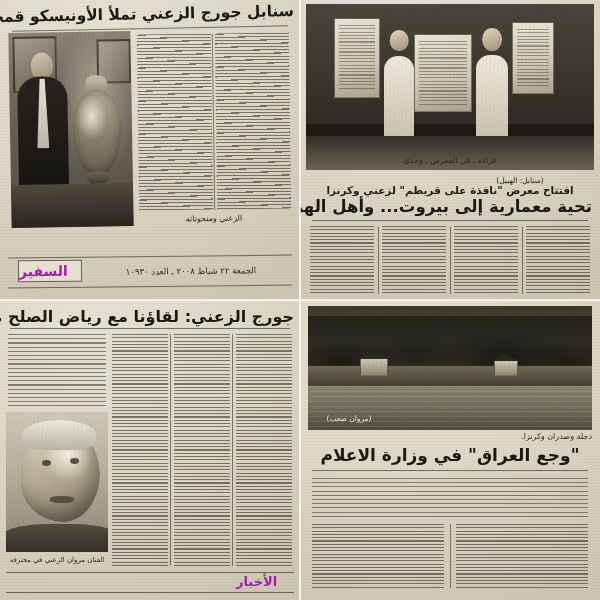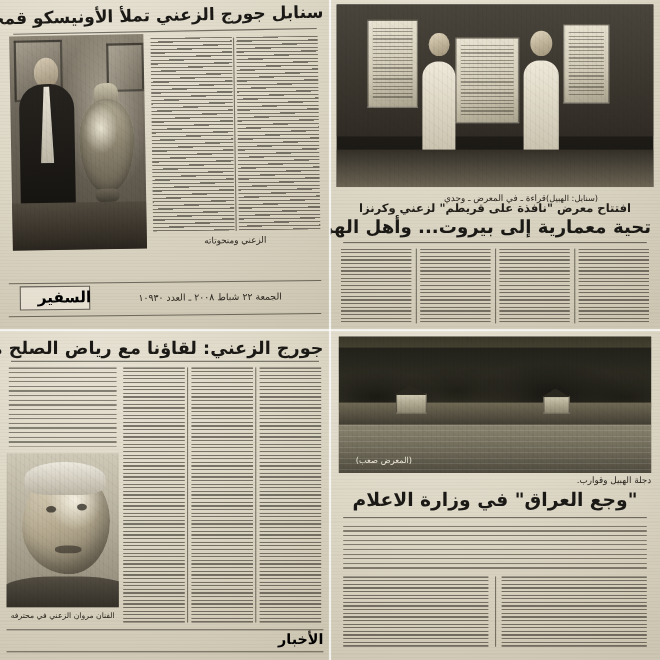--- a/index.html
+++ b/index.html
@@ -113,22 +113,22 @@
     box-sizing: border-box;
     direction: rtl;
     text-align: center;
     color: #2a261f;
     line-height: 1.25;
   }
   .masthead {
     position: absolute;
     box-sizing: border-box;
     direction: rtl;
-    text-align: right;
-    color: #000000;
+    text-align: left;
+    color: #a21caf;
     font-weight: bold;
   }
   .dateline {
     position: absolute;
     box-sizing: border-box;
     direction: rtl;
     text-align: center;
     color: #2a261f;
   }
 
@@ -374,21 +374,21 @@
         <div class="b"></div>
       </div>
       <div class="tr-person" style="left:170px; top:24px; width:32px; height:112px;">
         <div class="h"></div>
         <div class="b"></div>
       </div>
       <div class="tr-floor" style="left:0; top:132px; width:288px; height:34px;"></div>
       <div class="grain"></div>
     </div>
 
-    <div class="caption" style="left:6px; top:176px; width:288px; font-size:8px;">قراءة ـ في المعرض ـ وجدي</div>
+    <div class="caption" style="left:6px; top:156px; width:288px; font-size:8px;">قراءة ـ في المعرض ـ وجدي</div>
 
     <div class="subhead" style="left:10px; top:184px; width:280px; font-size:10.5px;">افتتاح معرض "نافذة على قريطم" لزعني وكرنزا</div>
 
     <div class="headline" style="left:8px; top:198px; width:284px; font-size:16.5px;">تحية معمارية إلى بيروت... وأهل الهرم</div>
 
     <div class="hrule" style="left:12px; top:220px; width:276px; height:1px;"></div>
 
     <div class="lines" style="left:10px; top:226px; width:64px; height:68px;"></div>
     <div class="lines" style="left:82px; top:226px; width:64px; height:68px;"></div>
     <div class="lines" style="left:154px; top:226px; width:64px; height:68px;"></div>
@@ -439,22 +439,22 @@
       <div class="br-trees" style="left:0; top:10px; width:284px; height:56px;"></div>
       <div class="br-bank" style="left:0; top:60px; width:284px; height:22px;"></div>
       <div class="br-hut" style="left:52px; top:52px; width:26px; height:16px;"></div>
       <div class="br-hut-roof" style="left:50px; top:44px; width:30px; height:9px;"></div>
       <div class="br-hut" style="left:186px; top:54px; width:22px; height:14px;"></div>
       <div class="br-hut-roof" style="left:184px; top:47px; width:26px; height:8px;"></div>
       <div class="br-water" style="left:0; top:80px; width:284px; height:44px;"></div>
       <div class="grain"></div>
     </div>
 
-    <div class="caption" style="left:150px; top:132px; width:142px; font-size:8px; text-align:right;">دجلة الهبيل وقوارب.</div>
-    <div class="caption" style="left:14px; top:114px; width:70px; font-size:7.5px; color:#ece7d8;">(المعرض صعب)</div>
+    <div class="caption" style="left:150px; top:132px; width:142px; font-size:8px; text-align:right;">دجلة وصدران وكرنزا.</div>
+    <div class="caption" style="left:14px; top:114px; width:70px; font-size:7.5px; color:#ece7d8;">(مروان صعب)</div>
 
     <div class="headline" style="left:8px; top:146px; width:284px; font-size:17px;">"وجع العراق" في وزارة الاعلام</div>
     <div class="hrule" style="left:12px; top:170px; width:276px; height:1px;"></div>
 
     <div class="lines loose" style="left:12px; top:178px; width:276px; height:40px;"></div>
 
     <div class="lines" style="left:12px; top:224px; width:132px; height:64px;"></div>
     <div class="lines" style="left:156px; top:224px; width:132px; height:64px;"></div>
     <div class="vrule" style="left:150px; top:224px; width:1px; height:64px;"></div>
   </div>

